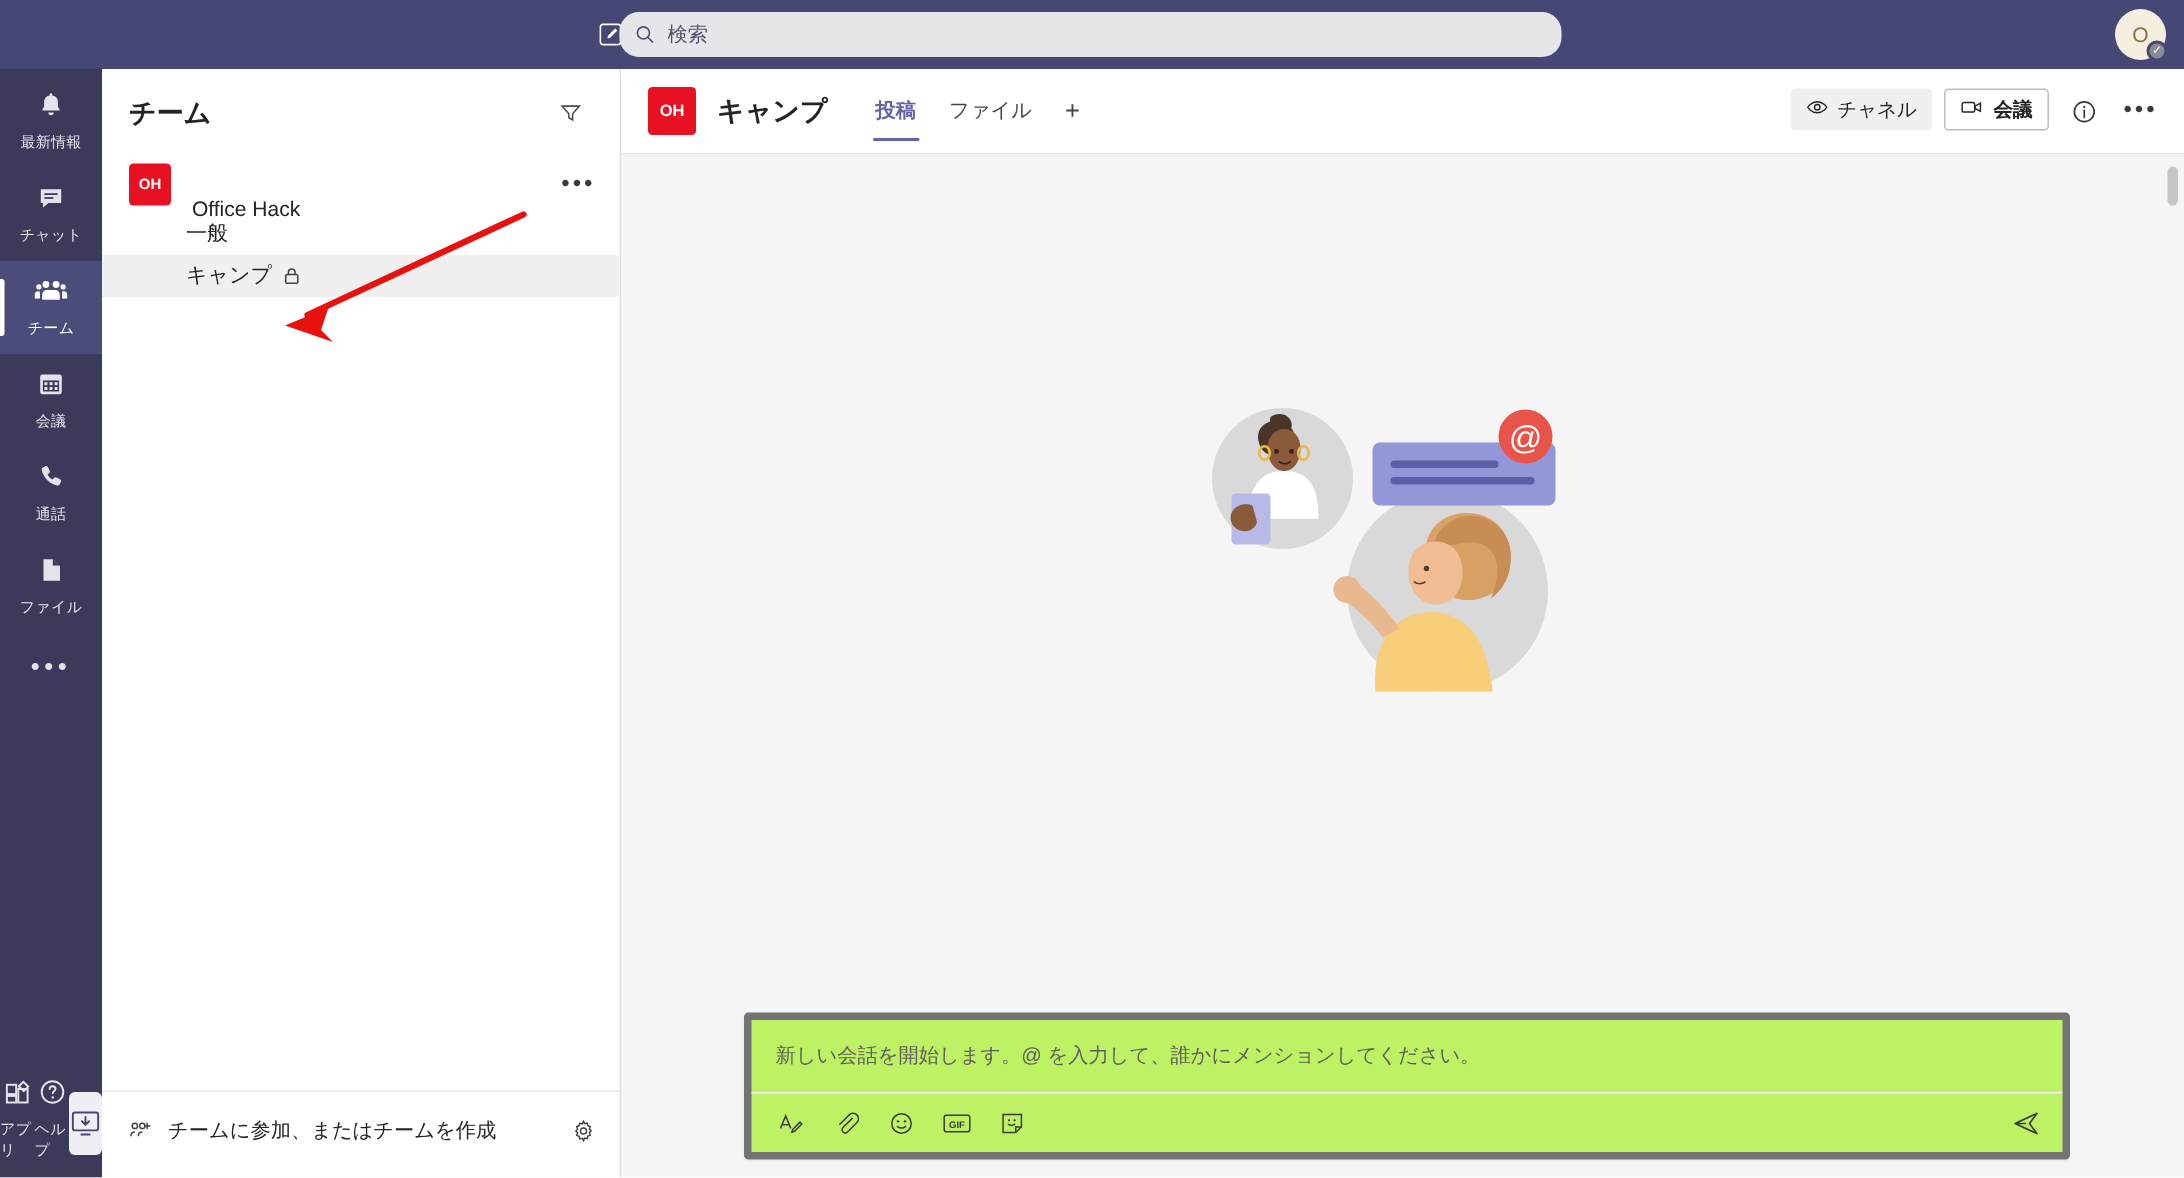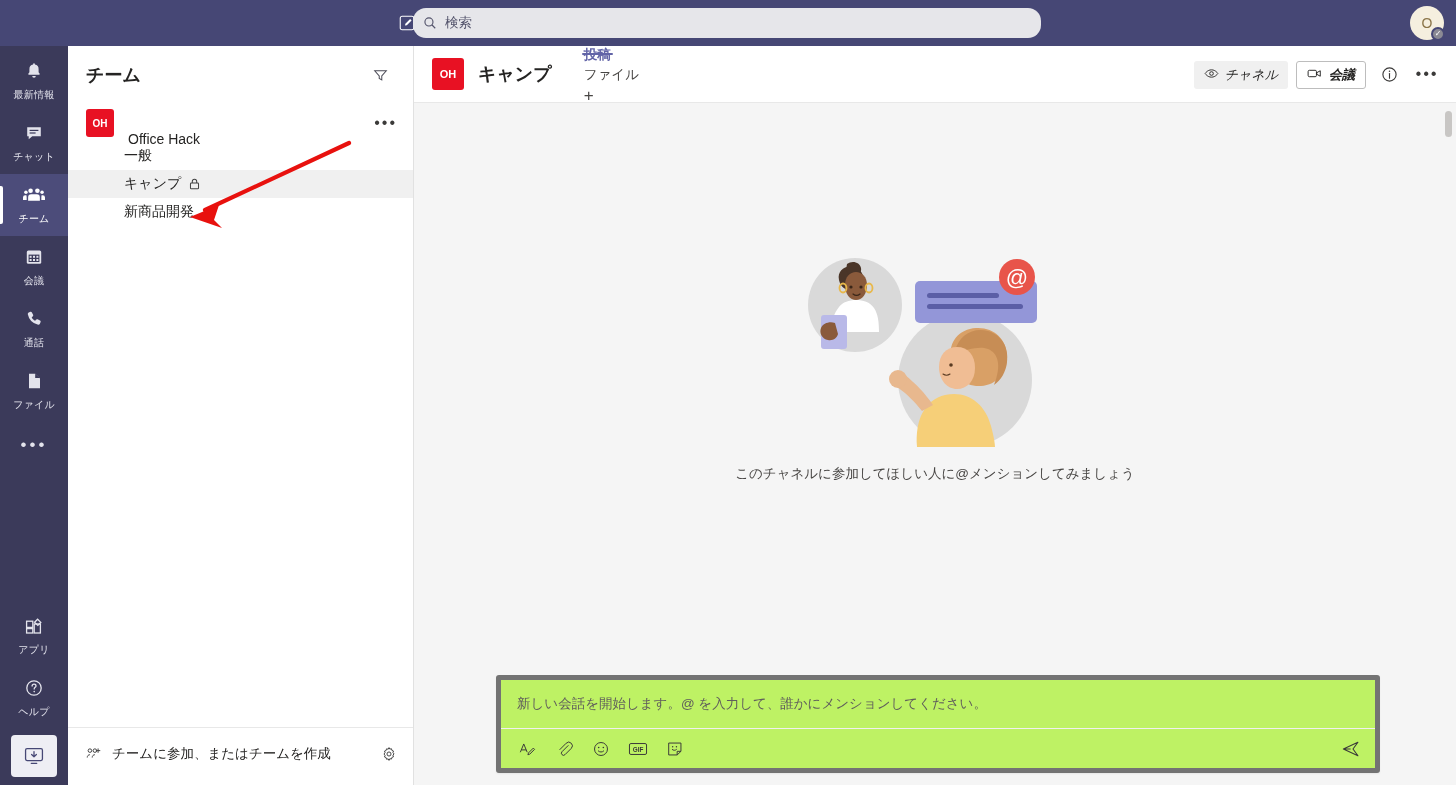--- a/index.html
+++ b/index.html
@@ -89,21 +89,21 @@
     content:""; position: absolute; left: 0; top: 12px;
     width: 3px; height: 38px; background: #ffffff; border-radius: 0 2px 2px 0;
   }
   .rail-more {
     width: 68px; height: 46px;
     display: flex; align-items: center; justify-content: center;
     color: #e3e3ec; cursor: pointer; letter-spacing: 3px; font-size: 17px;
   }
   .rail-bottom {
     margin-top: auto; width: 100%;
-    display: flex; flex-direction: column; align-items: center;
+    display: flex; flex-direction: row; align-items: center;
     padding-bottom: 8px;
   }
   .rail-download {
     width: 46px; height: 42px; border-radius: 4px;
     background: #eeeef4; color: #464775;
     display: flex; align-items: center; justify-content: center;
     cursor: pointer; margin-top: 6px;
   }
 
   
@@ -173,33 +173,33 @@
     border-bottom: 1px solid #e8e8e8;
   }
   .chan-avatar {
     width: 32px; height: 32px; border-radius: 3px;
     background: #e81123; color: #ffffff;
     font-size: 11px; font-weight: bold;
     display: flex; align-items: center; justify-content: center;
     margin-right: 14px;
   }
   .chan-title { font-size: 18px; font-weight: bold; color: #252423; margin-right: 22px; }
-  .tabs { display: flex; align-items: flex-start; height: 57px; gap: 2px; flex-direction: column; }
+  .tabs { display: flex; align-items: center; height: 57px; gap: 2px; }
   .tab {
     height: 57px; display: flex; align-items: center; justify-content: center;
     padding: 0 10px; font-size: 13.5px; color: #484644; cursor: pointer;
     position: relative;
   }
   .tab.active { color: #6264a7; font-weight: bold; }
   .tab.active::after {
     content:""; position: absolute; bottom: 9px; left: 8px; right: 8px;
     height: 2px; background: #6264a7; border-radius: 1px;
   }
   .tab-add { font-size: 17px; color: #484644; padding: 0 10px; cursor: pointer; }
-  .head-right { margin-left: auto; display: flex; align-items: flex-end; gap: 8px; font-style: italic; }
+  .head-right { margin-left: auto; display: flex; align-items: flex-start; gap: 8px; }
   .pill {
     height: 28px; display: flex; align-items: center; gap: 6px;
     padding: 0 10px; border-radius: 3px; font-size: 13px;
     cursor: pointer; color: #252423;
   }
   .pill.grey { background: #f0f0f0; }
   .pill.outline { background: #ffffff; border: 1px solid #bdbdbd; font-weight: bold; }
   .ico-btn {
     width: 30px; height: 30px; border-radius: 3px;
     display: flex; align-items: center; justify-content: center;
@@ -416,23 +416,20 @@
       <div class="channel-row selected">
         <span>キャンプ</span>
         <span class="channel-lock">
           <svg width="11" height="12" viewBox="0 0 12 13" fill="none" stroke="currentColor" stroke-width="1.1">
             <rect x="1.6" y="5.4" width="8.8" height="6.4" rx="1"></rect>
             <path d="M3.6 5.4V3.8a2.4 2.4 0 014.8 0v1.6"></path>
           </svg>
         </span>
       </div>
 
-      <div class="channel-row">
-        <span>新商品開発</span>
-      </div>
 
       <div class="sidebar-foot">
         <div class="foot-row">
           <span class="foot-ico">
             <svg width="16" height="16" viewBox="0 0 18 18" fill="none" stroke="currentColor" stroke-width="1.1">
               <circle cx="4.4" cy="5.2" r="2"></circle>
               <circle cx="10" cy="5.2" r="2"></circle>
               <path d="M1.4 13c0-2 1.3-3.2 3-3.2M7 13c0-2 1.3-3.2 3-3.2"></path>
               <path d="M13.6 3.2v4M11.6 5.2h4" stroke-linecap="round"></path>
             </svg>
@@ -524,21 +521,20 @@
             <path d="M138 119c2 1.4 5 1.4 7 0" stroke="#5a3b22" stroke-width="1.1" fill="none" stroke-linecap="round"></path>
             <path d="M112 192c-2-28 8-47 28-52 22-5 40 8 46 31 3 11 4 18 4 21z" fill="#f6cf78"></path>
             <path d="M128 150c-8-12-18-22-28-30-5-4-11-3-13 1-2 4 0 8 5 11 9 6 18 15 25 24z" fill="#e8b88e"></path>
             <circle cx="93" cy="124" r="9" fill="#e8b88e"></circle>
 
             <circle cx="212" cy="22" r="18" fill="#e8544a"></circle>
             <text x="212" y="30" font-family="Liberation Sans, sans-serif" font-size="22" fill="#ffffff" text-anchor="middle">@</text>
           </svg>
         </div>
 
-        <div class="empty-sub">このチャネルに参加してほしい人に@メンションしてみましょう</div>
       </div>
 
       <div class="compose-wrap">
         <div class="compose">
           <div class="compose-input">新しい会話を開始します。@ を入力して、誰かにメンションしてください。</div>
           <div class="compose-bar">
             <span class="cb-ico">
               <svg width="18" height="18" viewBox="0 0 20 20" fill="none" stroke="currentColor" stroke-width="1.1">
                 <path d="M2.6 13.6L6.4 4.4l3.8 9.2M4 11h5"></path>
                 <path d="M11.6 14.4l5.4-5.4 1.4 1.4-5.4 5.4-2 .6z"></path>

